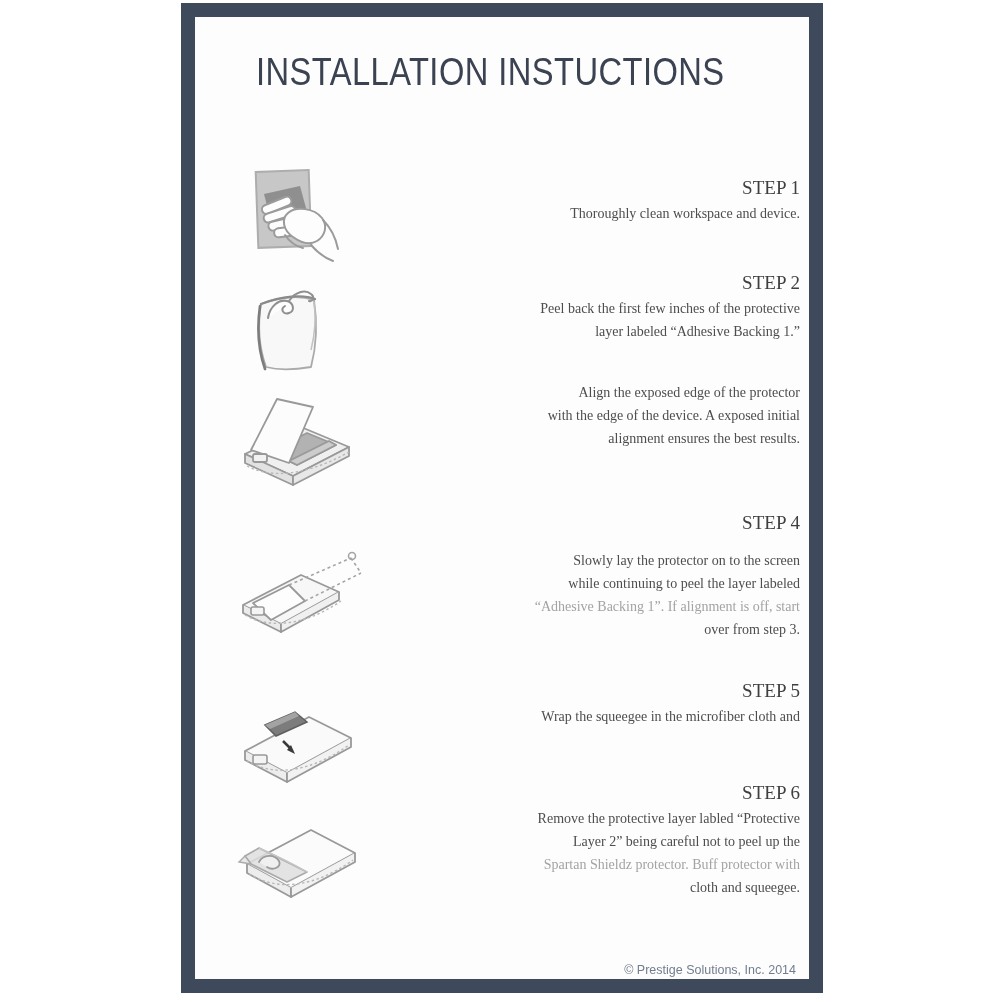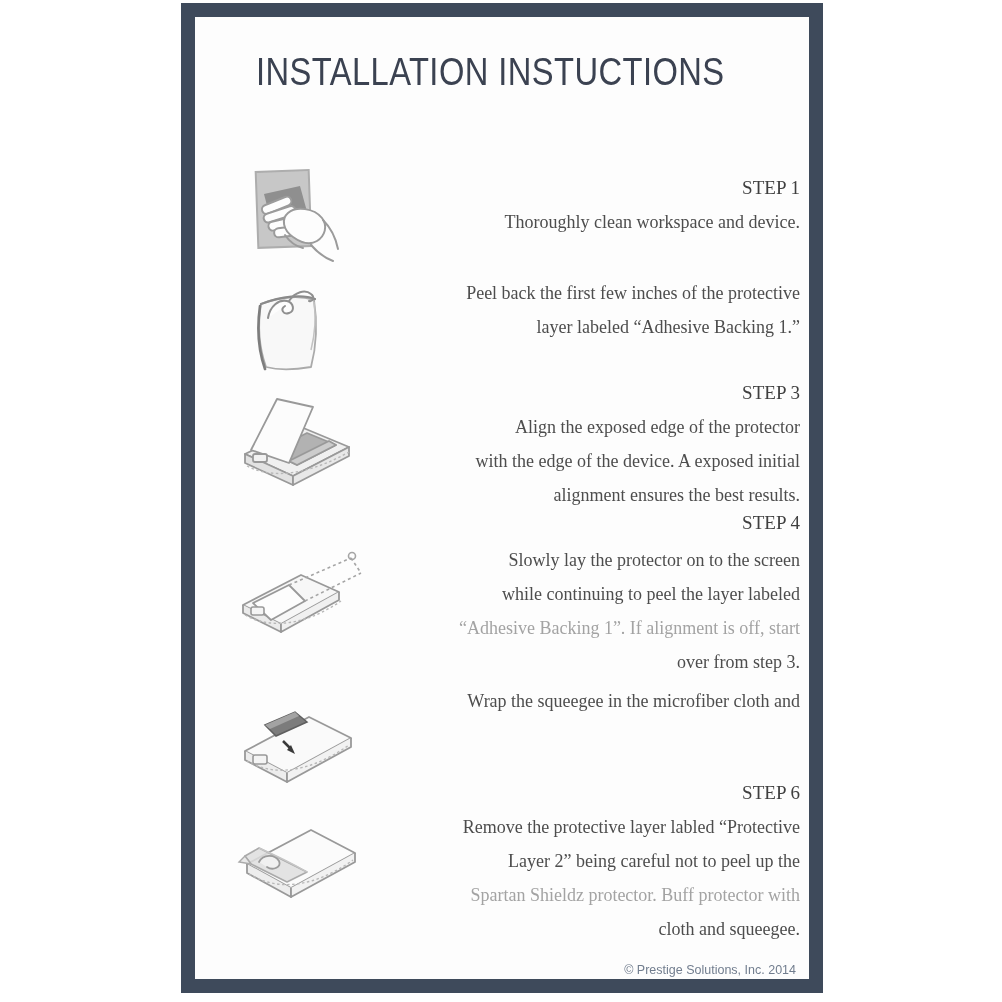--- a/index.html
+++ b/index.html
@@ -48,24 +48,23 @@
   }
   .step-label {
     font-size: 19px;
     line-height: 24px;
     color: #3f3f3f;
     margin-bottom: 2px;
   }
   .step-lines { }
   .step-lines.gap { margin-top: 14px; }
   .step-line {
-    font-size: 18px;
+    font-size: 14px;
     line-height: 23px;
     color: #4d4d4d;
-    margin-top: 11px;
   }
   .step-line.faded { color: #a3a3a3; }
   .doc-footer {
     position: absolute;
     right: 13px;
     bottom: 2px;
     font-size: 12.5px;
     color: #717d8e;
     margin-top: 45px;
   }
@@ -107,20 +106,21 @@
     <svg width="106" height="92" viewBox="0 0 106 92">
       <path d="M24,22 C42,15 62,13 77,18 C81,44 79,66 74,85 C57,88 40,88 29,85 C21,62 21,40 24,22 Z" fill="#f8f8f8" stroke="#aaaaaa" stroke-width="1.8" stroke-linejoin="round"></path>
       <path d="M23,24 C20,45 21,67 28,87" fill="none" stroke="#7d7d7d" stroke-width="2.6" stroke-linecap="round"></path>
       <path d="M24,22 C45,14 66,12 78,17" fill="none" stroke="#8a8a8a" stroke-width="2.2" stroke-linecap="round"></path>
       <path d="M31,36 C33,24 42,17 50,19 C57,21 58,29 52,31 C46,33 43,27 48,24" fill="#fdfdfd" stroke="#8f8f8f" stroke-width="2" stroke-linecap="round"></path>
       <path d="M52,19 C58,10 68,7 74,12 C78,15 76,20 72,19" fill="none" stroke="#8f8f8f" stroke-width="2" stroke-linecap="round"></path>
       <path d="M77,20 C79,34 78,52 74,68" fill="none" stroke="#c2c2c2" stroke-width="1.5"></path>
     </svg>
   </div>
   <div class="step-text" style="top:254px">
+    <div class="step-label">STEP 2</div>
     <div class="step-lines">
       <div class="step-line">Peel back the first few inches of the protective</div>
       <div class="step-line">layer labeled “Adhesive Backing 1.”</div>
     </div>
   </div>
 
   <div class="step-icon" style="top:373px">
     <svg width="116" height="100" viewBox="0 0 116 100">
       <g stroke="#999999" stroke-width="1.8" stroke-linejoin="round">
         <polygon points="8,64 56,86 112,57 64,37" fill="#f0f0f0"></polygon>
@@ -128,21 +128,20 @@
         <polygon points="56,86 56,95 112,66 112,57" fill="#e8e8e8"></polygon>
         <polygon points="32,62 60,75 99,55 70,43" fill="#b2b2b2"></polygon>
         <polygon points="52,71 92,51 99,55 60,75" fill="#cccccc"></polygon>
         <polygon points="14,60 40,9 76,17 52,73" fill="#fcfcfc"></polygon>
         <rect x="16" y="64" width="14" height="8" rx="2" fill="#f2f2f2"></rect>
       </g>
       <path d="M10,76 C40,92 80,80 112,62" fill="none" stroke="#b8b8b8" stroke-width="1.4" stroke-dasharray="2.5,2.5"></path>
     </svg>
   </div>
   <div class="step-text" style="top:364px">
-    <div class="step-label">STEP 3</div>
     <div class="step-lines">
       <div class="step-line">Align the exposed edge of the protector</div>
       <div class="step-line">with the edge of the device. A exposed initial</div>
       <div class="step-line">alignment ensures the best results.</div>
     </div>
   </div>
 
   <div class="step-icon" style="top:528px">
     <svg width="130" height="95" viewBox="0 0 130 95">
       <g stroke="#999999" stroke-width="1.8" stroke-linejoin="round" fill="none">
@@ -180,20 +179,21 @@
       </g>
       <path d="M10,68 C44,88 84,72 112,52" fill="none" stroke="#b8b8b8" stroke-width="1.4" stroke-dasharray="2.5,2.5"></path>
       <polygon points="28,32 58,19 70,29 39,43" fill="#7c7c7c" stroke="#5f5f5f" stroke-width="1.5"></polygon>
       <polygon points="28,32 58,19 62,23 33,36" fill="#a3a3a3"></polygon>
       <path d="M46,48 L54,56" stroke="#3a3a3a" stroke-width="2.5"></path>
       <polygon points="50,57 58,61 54,52" fill="#3a3a3a"></polygon>
       <rect x="16" y="62" width="14" height="9" rx="2" fill="#f4f4f4" stroke="#999999" stroke-width="1.6"></rect>
     </svg>
   </div>
   <div class="step-text" style="top:662px">
+    <div class="step-label">STEP 5</div>
     <div class="step-lines">
       <div class="step-line">Wrap the squeegee in the microfiber cloth and</div>
     </div>
   </div>
 
   <div class="step-icon" style="top:789px">
     <svg width="122" height="100" viewBox="0 0 122 100">
       <g stroke="#999999" stroke-width="1.8" stroke-linejoin="round">
         <polygon points="10,58 54,82 118,47 74,24" fill="#fbfbfb"></polygon>
         <path d="M10,58 L10,67 L54,91 L54,82" fill="#ededed"></path>

